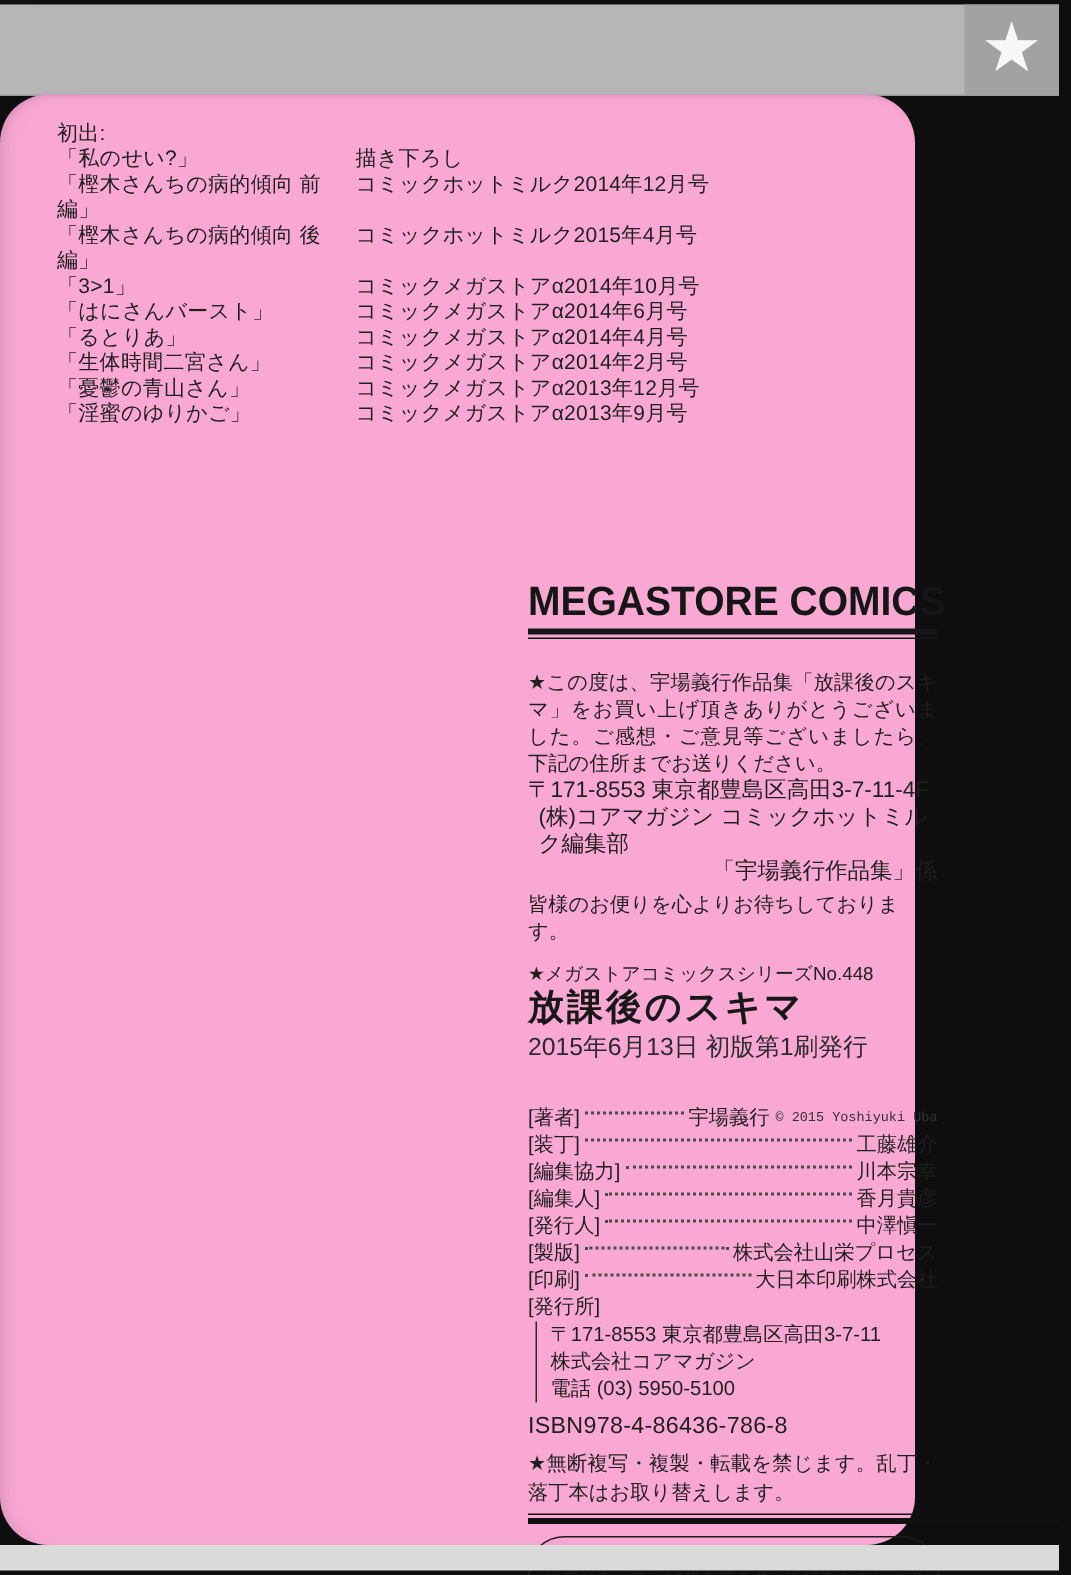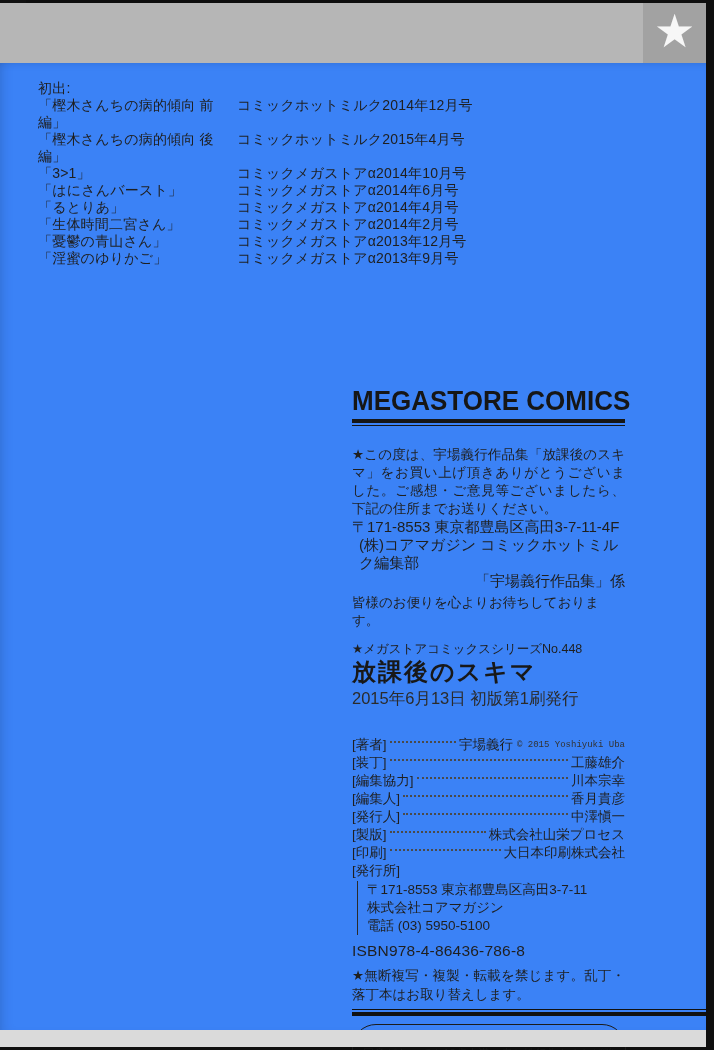--- a/index.html
+++ b/index.html
@@ -16,23 +16,24 @@
     position:absolute;left:0;top:3px;width:706px;height:60px;
     background:#b6b6b6;border-bottom:1px solid #9a9a9a;
   }
   .corner-notch{position:absolute;left:0;top:0;width:26px;height:6px;background:#111;}
   .star-box{
     position:absolute;left:643px;top:3px;width:63px;height:60px;
     background:#a2a2a2;display:flex;align-items:center;justify-content:center;
   }
   .star-box .star{color:#f7f7f7;font-size:46px;line-height:1;transform:translateY(-2px);}
   .page{
-    position:absolute;left:0;top:63px;width:706px;height:967px;
-    background:#3b82f6;
+    position:absolute;left:0;top:63px;width:610px;height:967px;
+    background:#f9a8d4;
     box-shadow:inset 10px 0 14px -10px rgba(0,0,0,.18), inset 0 6px 8px -6px rgba(0,0,0,.12);
+    border-radius:32px;
   }
   .bottom-band{position:absolute;left:0;top:1030px;width:706px;height:17px;background:#dadada;}
 
   
   .first-appearance{
     position:absolute;left:38px;top:17px;
     font-size:14px;line-height:17px;letter-spacing:.2px;color:#1f1f1f;
   }
   .fa-row{display:flex;}
   .fa-title{width:199px;flex:0 0 199px;}
@@ -79,20 +80,24 @@
 <div class="top-band"></div>
 <div class="star-box">
   <span class="star">★</span>
 </div>
 
 <div class="page">
 
   <div class="first-appearance">
     <div>初出:</div>
     <div class="fa-row">
+      <span class="fa-title">「私のせい?」</span>
+      <span class="fa-source">描き下ろし</span>
+    </div>
+    <div class="fa-row">
       <span class="fa-title">「樫木さんちの病的傾向 前編」</span>
       <span class="fa-source">コミックホットミルク2014年12月号</span>
     </div>
     <div class="fa-row">
       <span class="fa-title">「樫木さんちの病的傾向 後編」</span>
       <span class="fa-source">コミックホットミルク2015年4月号</span>
     </div>
     <div class="fa-row">
       <span class="fa-title">「3&gt;1」</span>
       <span class="fa-source">コミックメガストアα2014年10月号</span>

